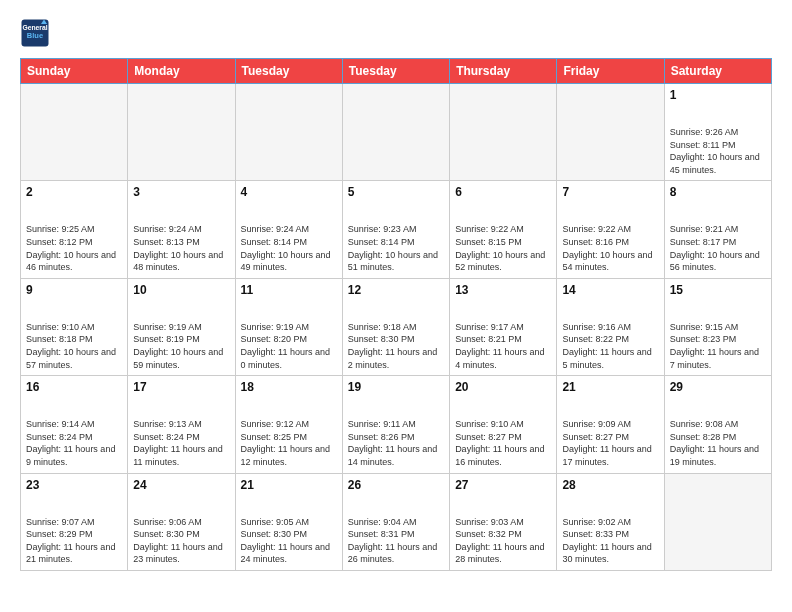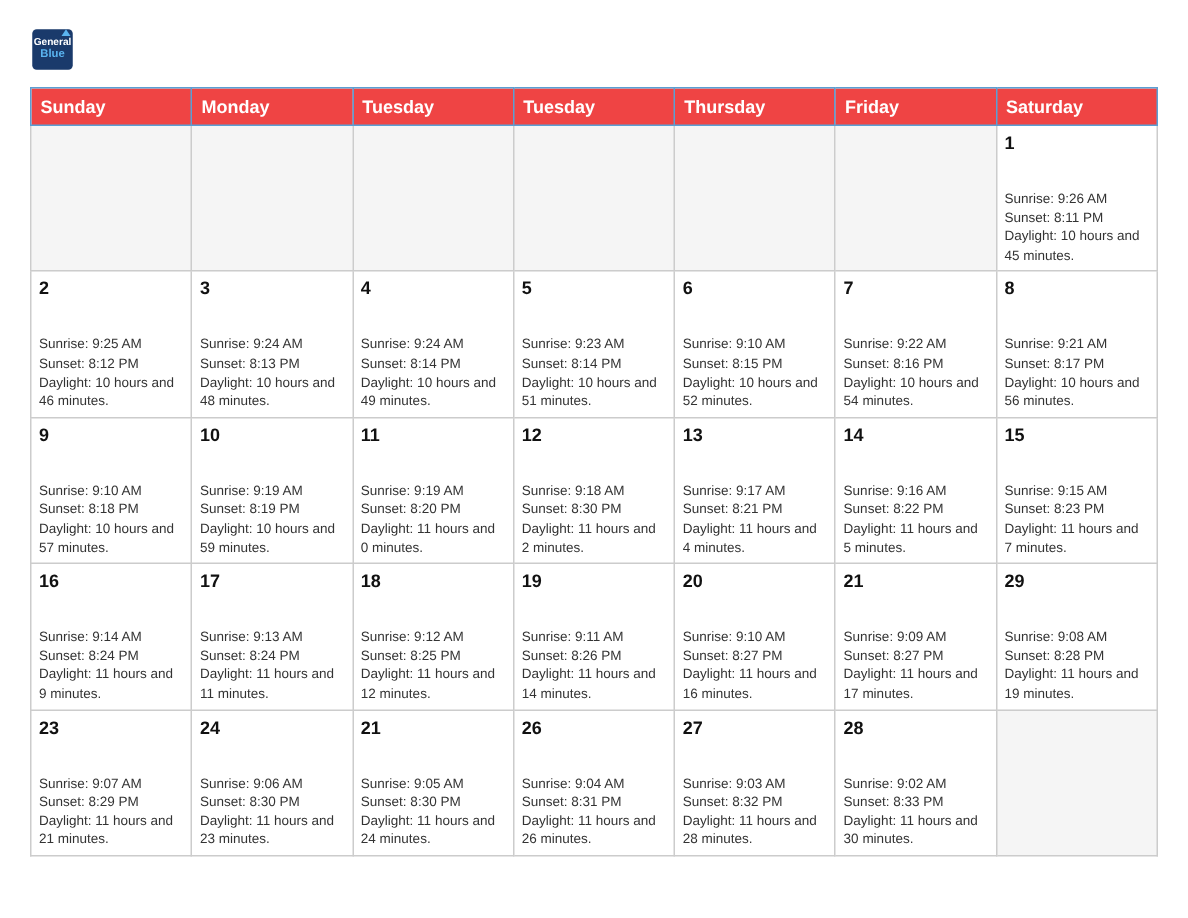--- a/index.html
+++ b/index.html
@@ -154,21 +154,21 @@
           </td>
           <td>
             <span class="day-num">5</span>
             <div class="day-info">Sunrise: 9:23 AM
 Sunset: 8:14 PM
 Daylight: 10 hours
 and 51 minutes.</div>
           </td>
           <td>
             <span class="day-num">6</span>
-            <div class="day-info">Sunrise: 9:10 AM
+            <div class="day-info">Sunrise: 9:22 AM
 Sunset: 8:15 PM
 Daylight: 10 hours
 and 52 minutes.</div>
           </td>
           <td>
             <span class="day-num">7</span>
             <div class="day-info">Sunrise: 9:22 AM
 Sunset: 8:16 PM
 Daylight: 10 hours
 and 54 minutes.</div>

